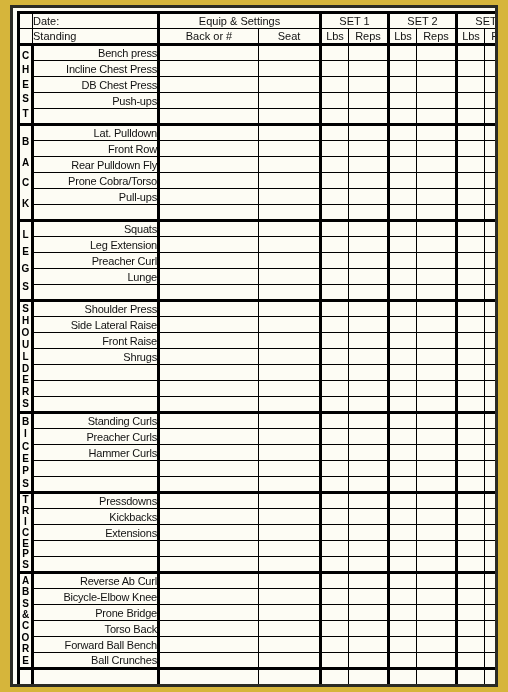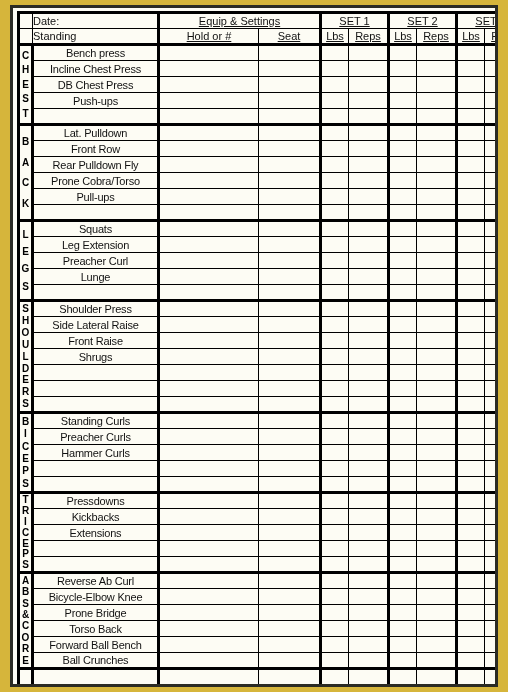--- a/index.html
+++ b/index.html
@@ -81,29 +81,28 @@
     height: 100%;
     font-weight: bold;
     font-size: 10px;
     line-height: 9.5px;
     letter-spacing: 0px;
     color: #000;
   }
   .cat-stack span { display: block; }
 
   td.ex {
-    text-align: center;
+    text-align: right;
     padding-left: 3px;
     font-size: 11.5px;
     letter-spacing: -0.2px;
   }
   td.hdr {
     text-align: center;
     font-size: 11.5px;
-    text-decoration: underline;
   }
   td.hdr-left {
     text-align: left;
     padding-left: 3px;
     font-size: 11.5px;
   }
   td.hdr-bold {
     text-align: left;
     padding-left: 3px;
     font-size: 11.5px;
@@ -134,21 +133,21 @@
               <td class="tl tt"></td>
               <td class="tt tr hdr-left">Date:</td>
               <td class="tt tr hdr" colspan="2">Equip &amp; Settings</td>
               <td class="tt tr hdr" colspan="2">SET 1</td>
               <td class="tt tr hdr" colspan="2">SET 2</td>
               <td class="tt tr hdr" colspan="2">SET 3</td>
             </tr>
             <tr>
               <td class="tl tb"></td>
               <td class="tr tb hdr-bold">Standing</td>
-              <td class="tb hdr">Hold or #</td>
+              <td class="tb hdr">Back or #</td>
               <td class="tr tb hdr">Seat</td>
               <td class="tb hdr">Lbs</td>
               <td class="tb tr hdr">Reps</td>
               <td class="tb hdr">Lbs</td>
               <td class="tb tr hdr">Reps</td>
               <td class="tb hdr">Lbs</td>
               <td class="tb tr hdr">Reps</td>
             </tr>
             <tr>
               <td class="cat-cell tb" rowspan="5">

